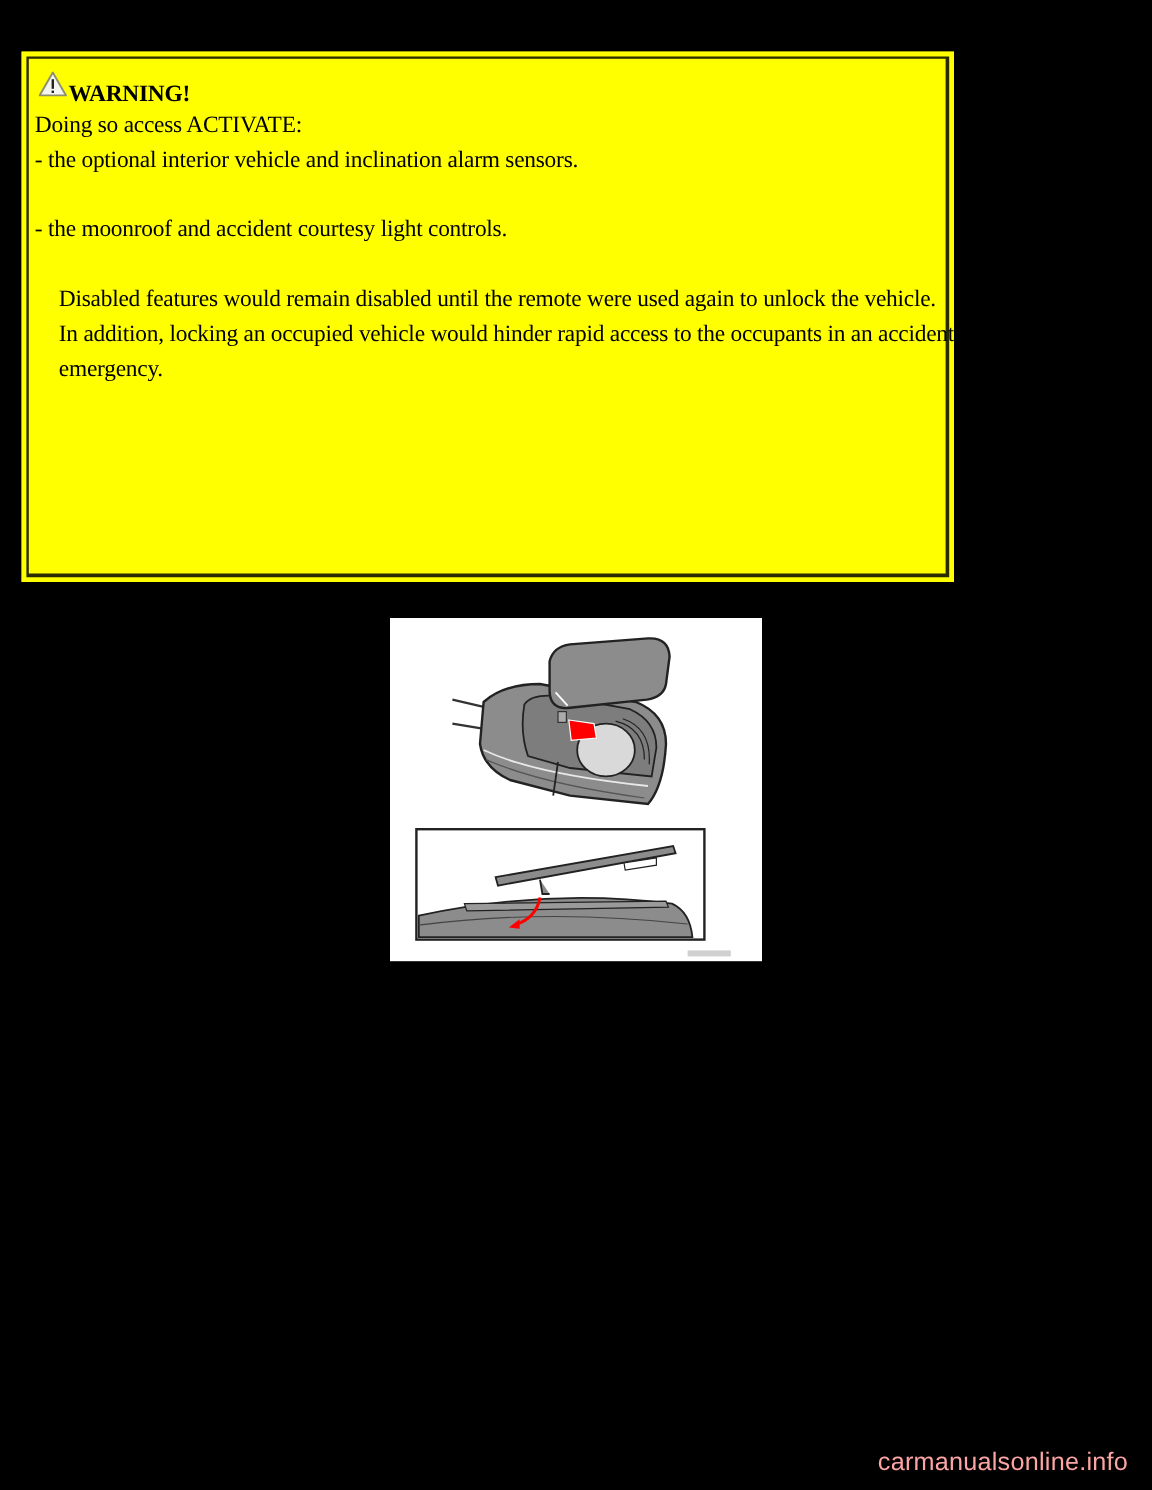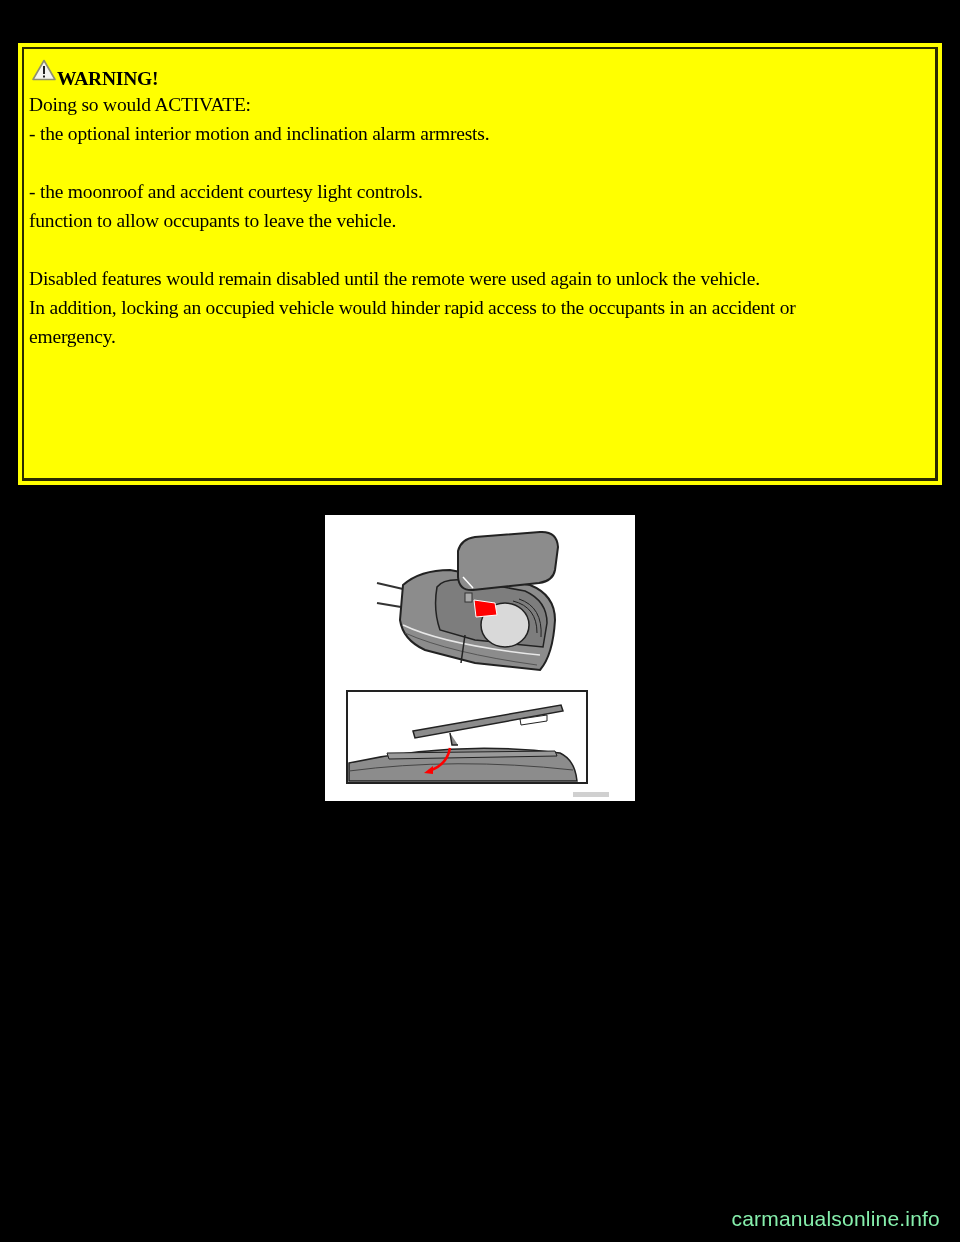--- a/index.html
+++ b/index.html
@@ -11,21 +11,21 @@
       width: 960px;
       height: 1242px;
       position: relative;
       overflow: hidden;
       font-family: "Liberation Serif", "DejaVu Serif", serif;
     }
     .warning-box {
       position: absolute;
       left: 18px;
       top: 43px;
-      width: 924px;
+      width: 777px;
       height: 442px;
       box-sizing: border-box;
       background: #ffff00;
       border: 4px solid #ffff00;
       outline: none;
     }
     .warning-inner {
       position: absolute;
       left: 0; top: 0; right: 0; bottom: 0;
       border: 2px solid #2b2b00;
@@ -64,37 +64,38 @@
     }
     .para {
       margin: 0 0 29px 0;
       white-space: normal;
     }
     .para .line {
       display: block;
     }
     .para:last-child {
       margin-bottom: 0;
+      margin-left: 20px;
     }
     .figure {
       position: absolute;
       left: 325px;
       top: 515px;
       width: 310px;
       height: 286px;
       background: #ffffff;
     }
     .figure svg {
       display: block;
     }
     .watermark {
       position: absolute;
       right: 20px;
       top: 1207px;
-      color: #86efac;
+      color: #fca5a5;
       font-family: "Liberation Sans", "DejaVu Sans", sans-serif;
       font-size: 21px;
       letter-spacing: 0.2px;
     }
   </style>
 </head>
 <body>
 
 <div class="warning-box">
   <div class="warning-inner"></div>
@@ -105,27 +106,26 @@
           <polygon points="12,1.5 23,20.5 1,20.5" fill="#f4f4f0" stroke="#8f8f70" stroke-width="1.6" stroke-linejoin="round"></polygon>
           <rect x="11" y="7" width="2" height="8" fill="#222"></rect>
           <rect x="11" y="16.5" width="2" height="2" fill="#222"></rect>
         </svg>
       </span>
       <span class="warning-title">WARNING!</span>
     </div>
 
 
     <p class="para">
-      <span class="line">Doing so would ACTIVATE:</span>
-      <span class="line">- the optional interior motion and inclination alarm armrests.</span>
+      <span class="line">Doing so access ACTIVATE:</span>
+      <span class="line">- the optional interior vehicle and inclination alarm sensors.</span>
     </p>
 
     <p class="para">
       <span class="line">- the moonroof and accident courtesy light controls.</span>
-      <span class="line">function to allow occupants to leave the vehicle.</span>
     </p>
 
     <p class="para">
       <span class="line">Disabled features would remain disabled until the remote were used again to unlock the vehicle.</span>
       <span class="line">In addition, locking an occupied vehicle would hinder rapid access to the occupants in an accident or</span>
       <span class="line">emergency.</span>
     </p>
   </div>
 </div>
 

